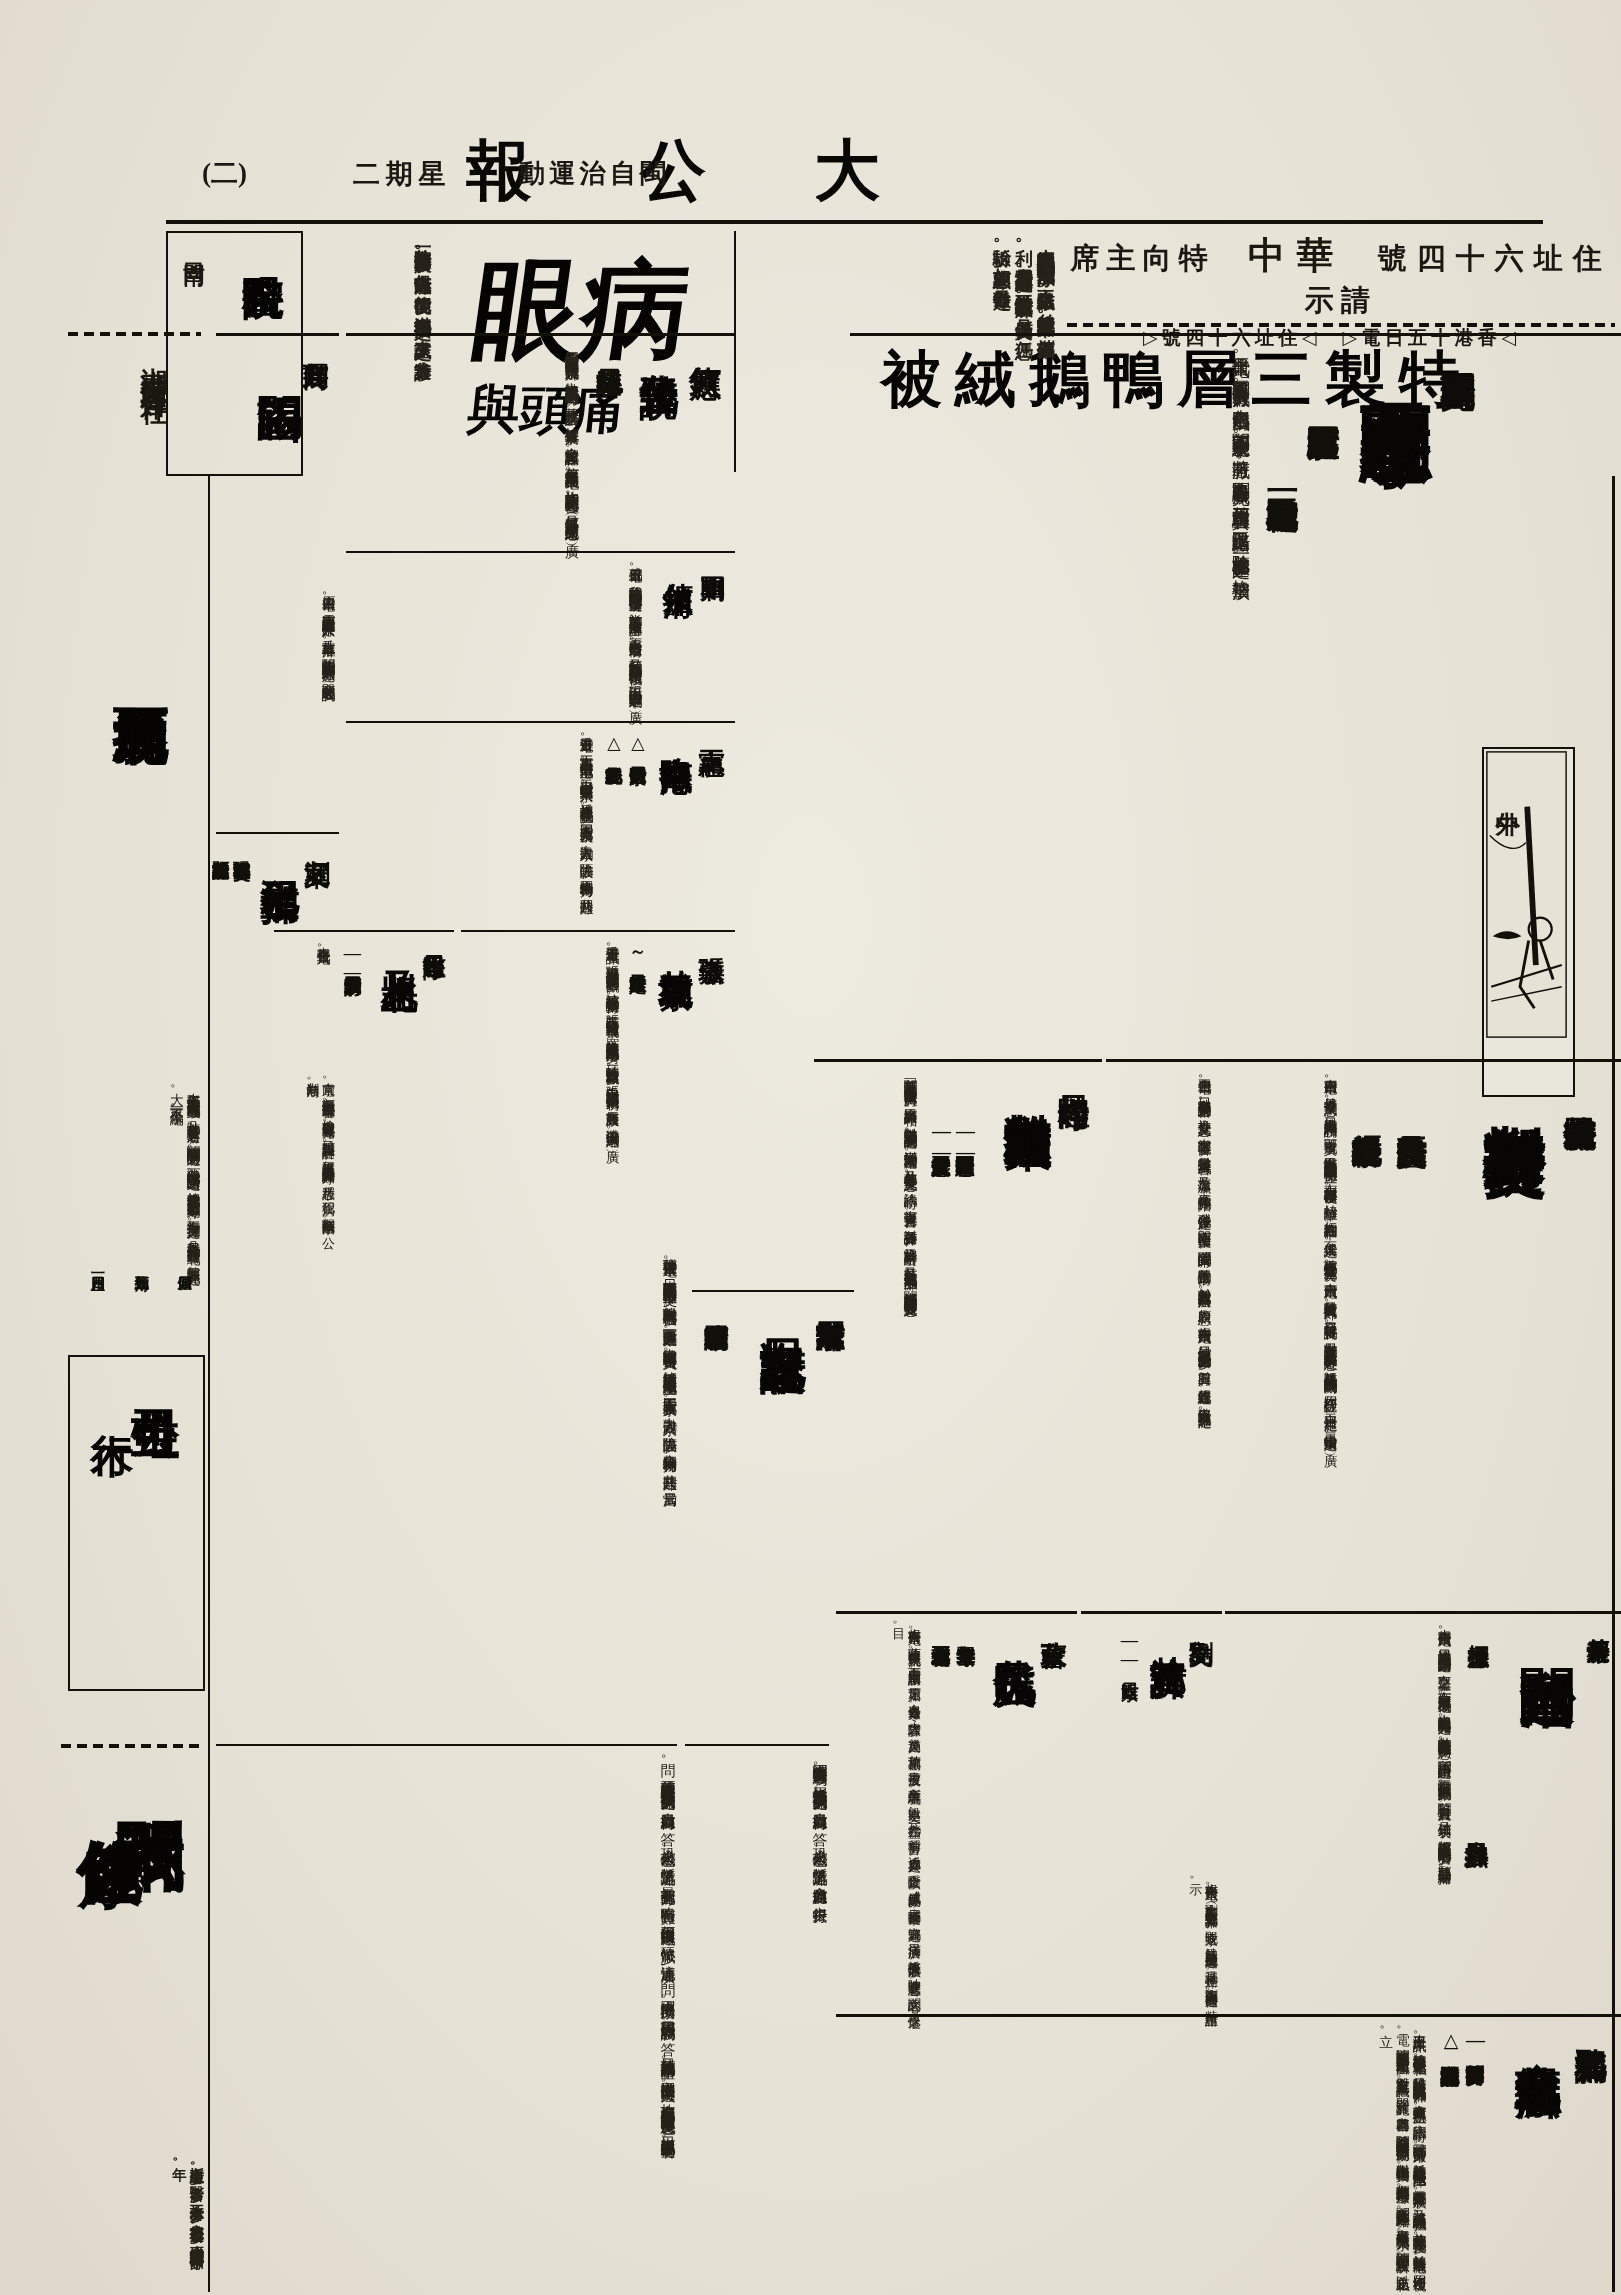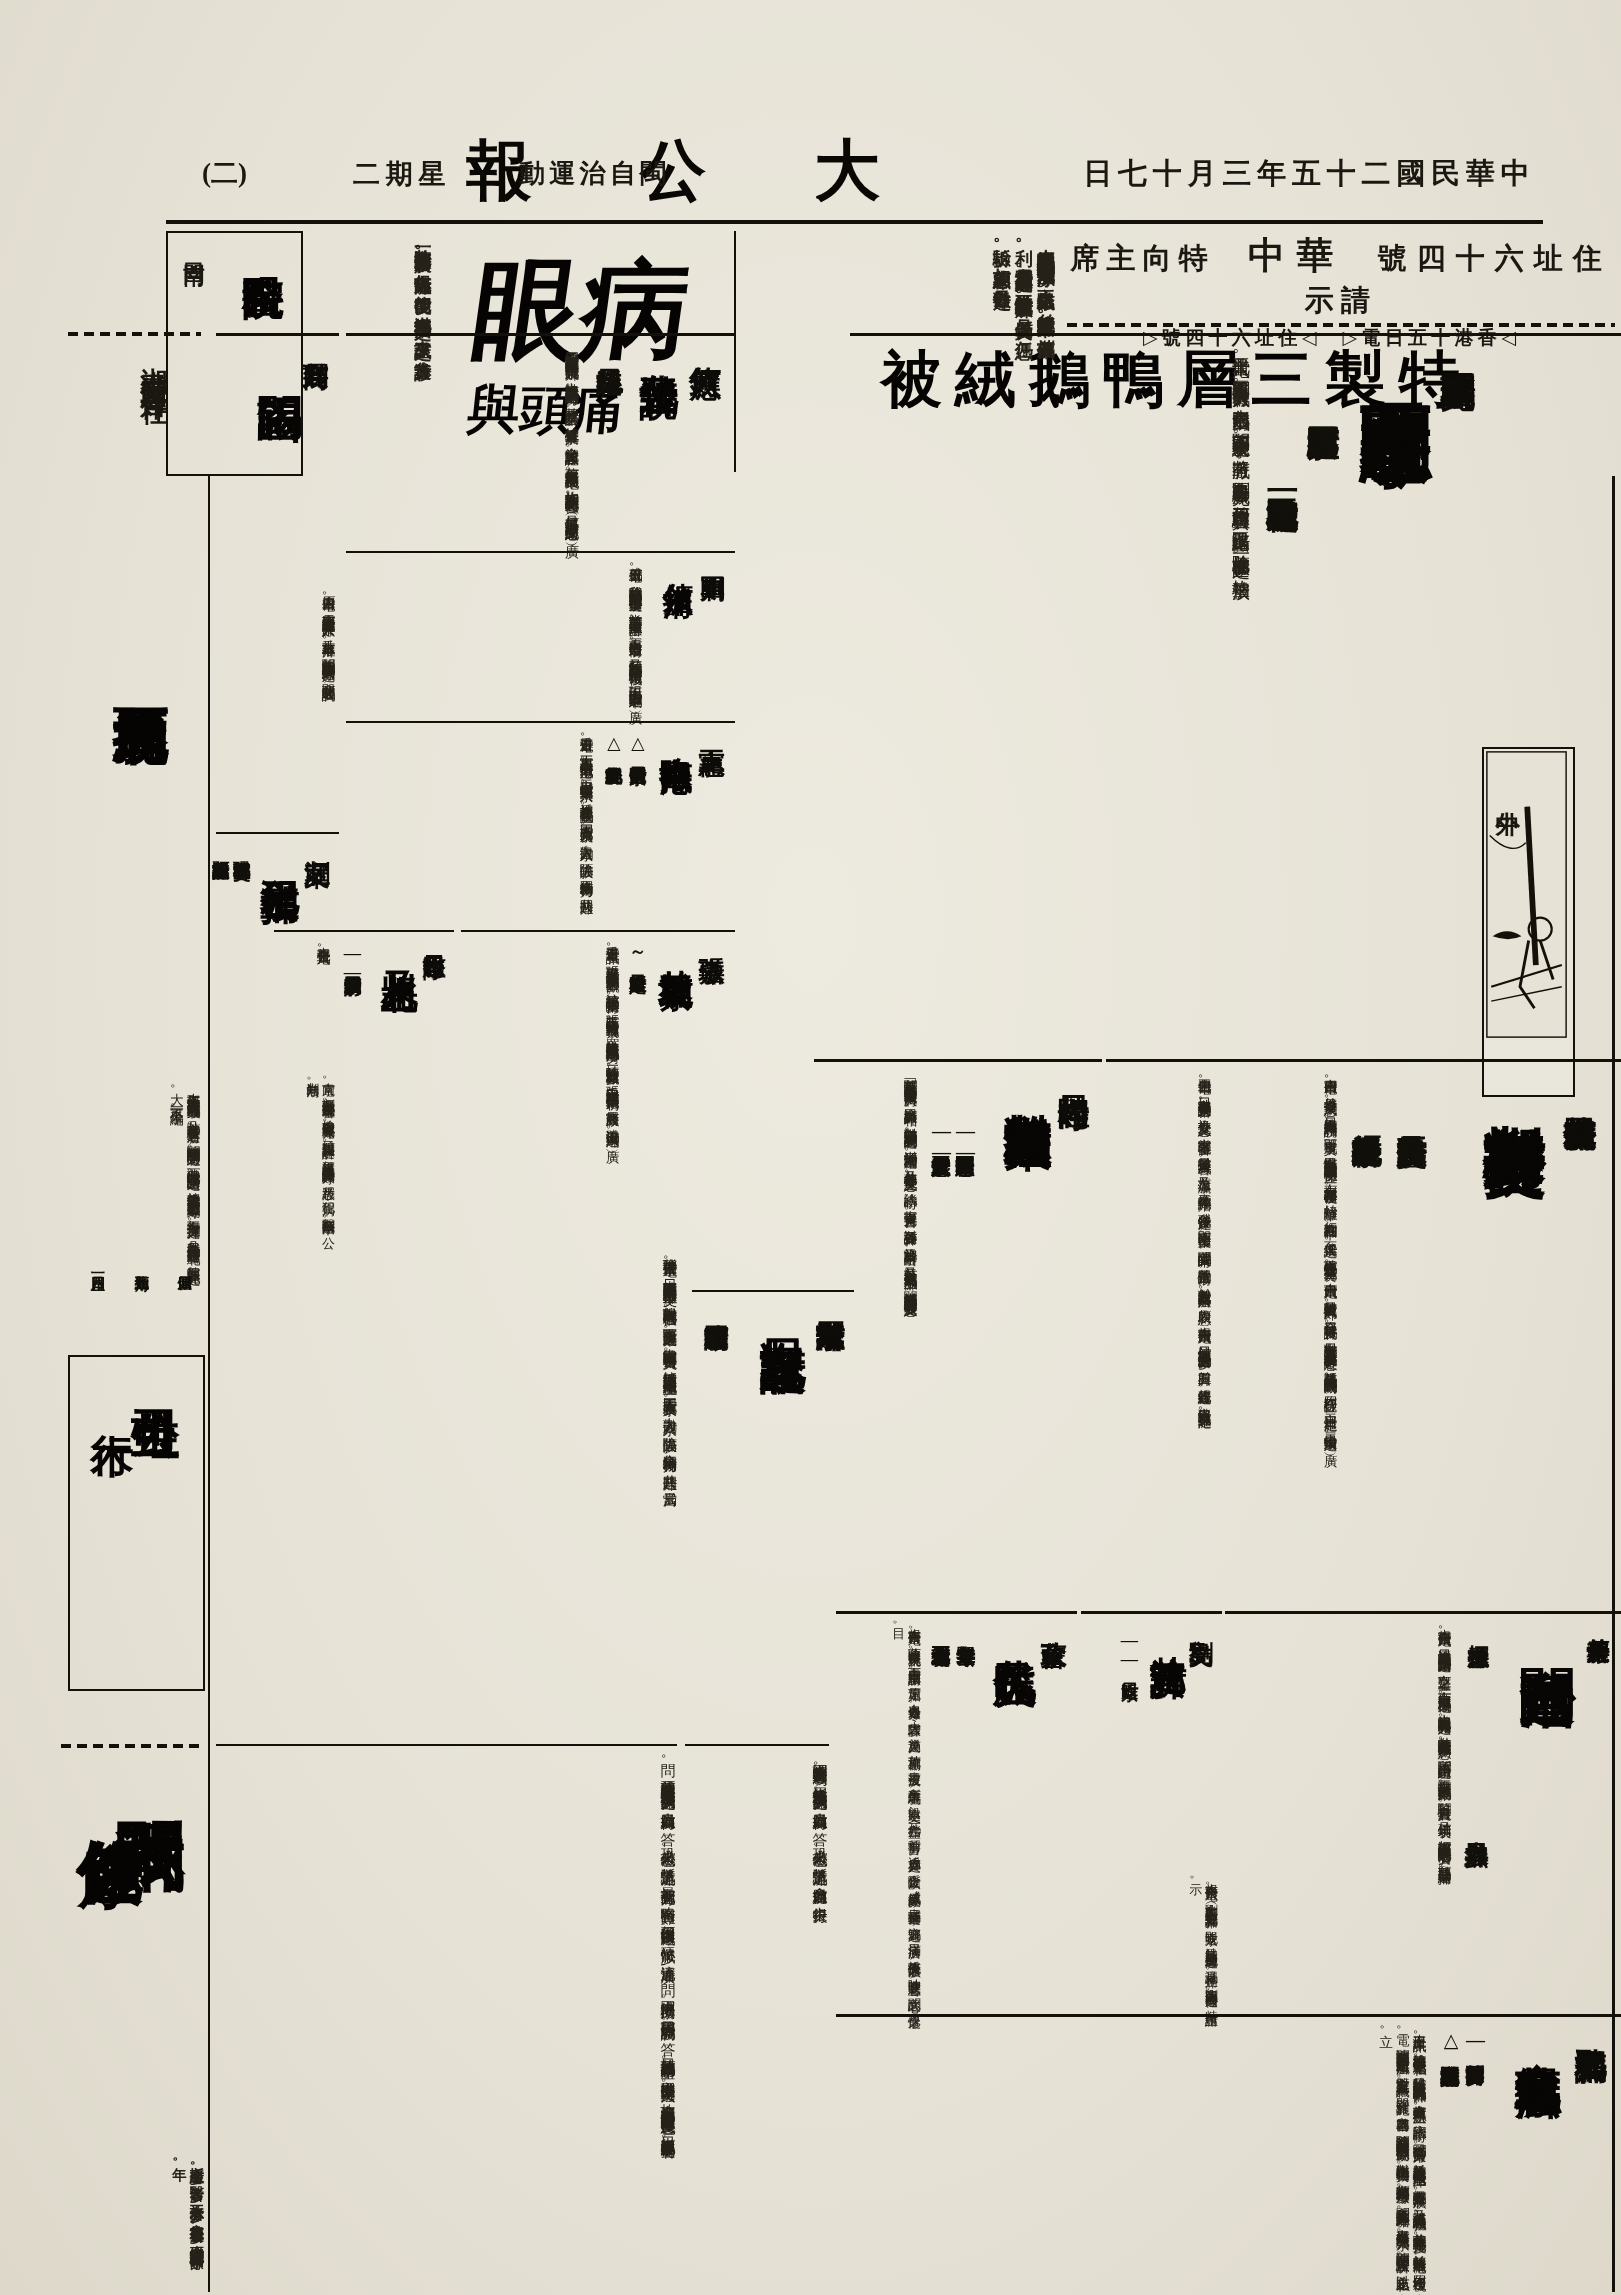--- a/index.html
+++ b/index.html
@@ -26,21 +26,20 @@
   .adbig{font-weight:bold;color:#050403;}
   .illus-box{border:2.2px solid #14110b;background:#e9e6db;}
   .illus-box svg{display:block;}
 </style>
 </head>
 <body>
 
 <div class="page">
 
   <div class="blk" style="left:166px;top:119px;width:1384px;height:94px;">
-    <span class="rtl" style="position:absolute;right:14.4px;top:35px;font-size:29px;font-weight:bold;letter-spacing:5.8px;">中華民國二十五年三月十七日</span>
     <span class="rtl masthead-title" style="position:absolute;right:562px;top:7.2px;font-size:66px;">大公報</span>
     <span class="rtl" style="position:absolute;left:353px;top:37px;font-size:26px;font-weight:bold;letter-spacing:4.3px;">閩自治運動</span>
     <span class="rtl" style="position:absolute;left:187px;top:37px;font-size:27px;font-weight:bold;letter-spacing:5.8px;">星期二</span>
     <span style="position:absolute;left:36px;top:36px;font-size:27px;font-weight:bold;">(二)</span>
   </div>
   <div class="rule-h" style="left:166px;top:220px;width:1377px;height:4.3px;"></div>
 
   <div class="blk" style="left:739px;top:231px;width:876px;height:245px;">
     <div style="position:absolute;right:0;top:0;width:548px;">
       <div style="text-align:center;">

